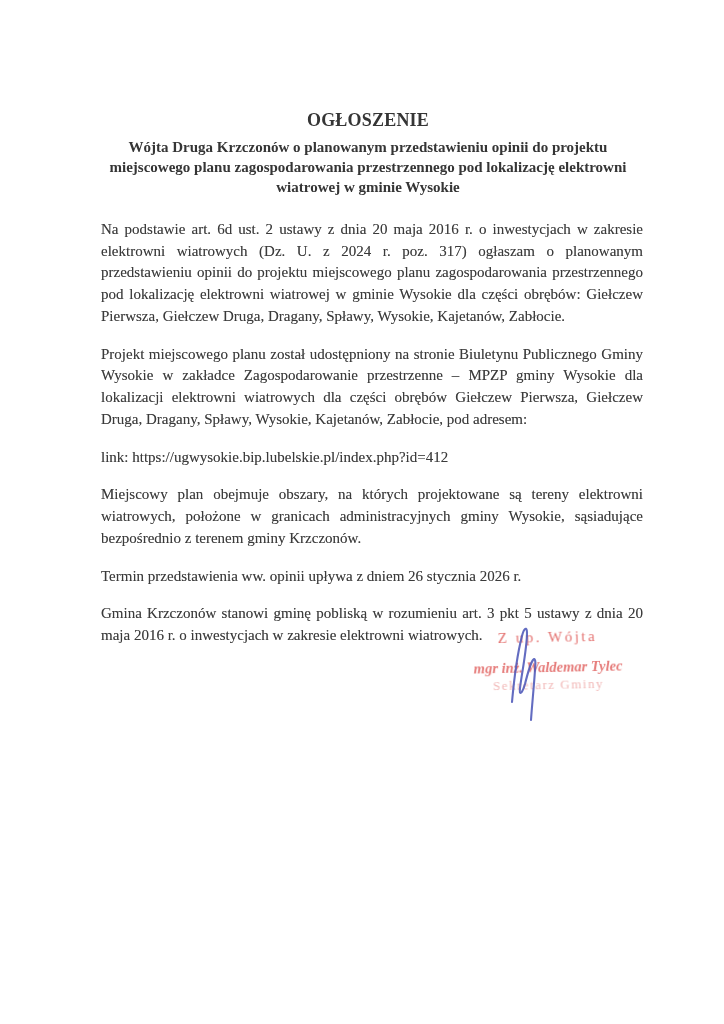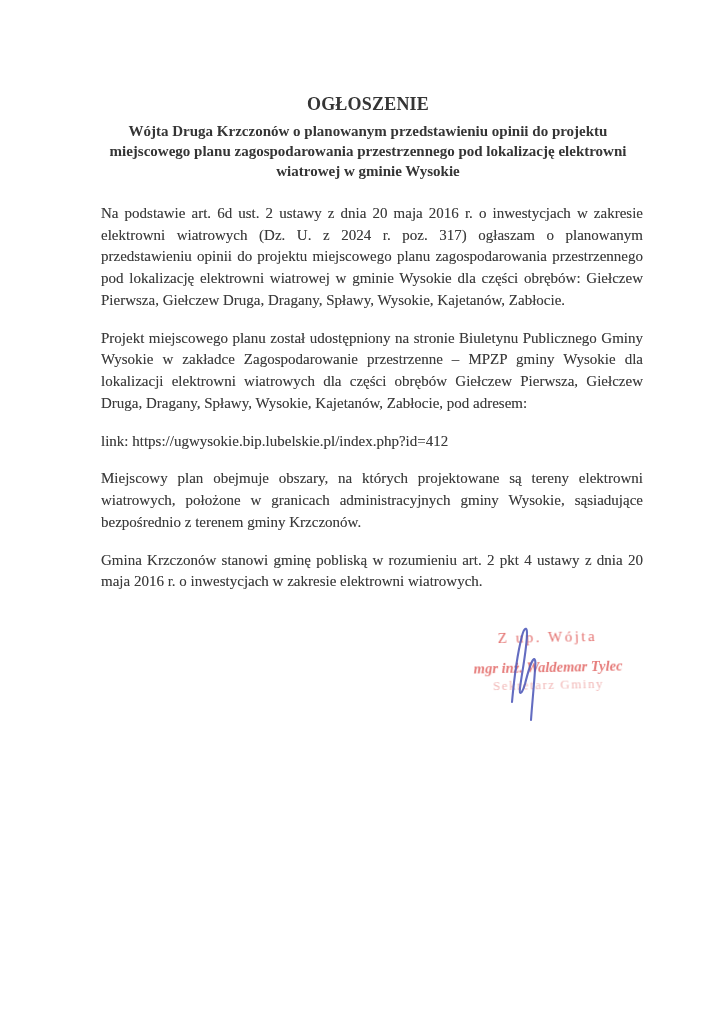--- a/index.html
+++ b/index.html
@@ -16,21 +16,21 @@
     font-family: "Liberation Serif", serif;
     color: #3b3b3b;
   }
   .content {
     position: absolute;
     left: 93px;
     top: 94px;
     width: 550px;
   }
   .doc-title {
-    margin: 0 0 7px 0;
+    margin: 16px 0 7px 0;
     font-size: 18px;
     font-weight: bold;
     text-align: center;
     color: #353535;
     letter-spacing: 0.2px;
   }
   .doc-subtitle {
     margin: 0 0 21px 0;
     font-size: 15px;
     font-weight: bold;
@@ -99,22 +99,23 @@
     <h2 class="doc-subtitle">Wójta Druga Krzczonów o planowanym przedstawieniu opinii do projektu miejscowego planu zagospodarowania przestrzennego pod lokalizację elektrowni wiatrowej w gminie Wysokie</h2>
 
     <p class="body-par">Na podstawie art. 6d ust. 2 ustawy z dnia 20 maja 2016 r. o inwestycjach w zakresie elektrowni wiatrowych (Dz. U. z 2024 r. poz. 317) ogłaszam o planowanym przedstawieniu opinii do projektu miejscowego planu zagospodarowania przestrzennego pod lokalizację elektrowni wiatrowej w gminie Wysokie dla części obrębów: Giełczew Pierwsza, Giełczew Druga, Dragany, Spławy, Wysokie, Kajetanów, Zabłocie.</p>
 
     <p class="body-par">Projekt miejscowego planu został udostępniony na stronie Biuletynu Publicznego Gminy Wysokie w zakładce Zagospodarowanie przestrzenne – MPZP gminy Wysokie dla lokalizacji elektrowni wiatrowych dla części obrębów Giełczew Pierwsza, Giełczew Druga, Dragany, Spławy, Wysokie, Kajetanów, Zabłocie, pod adresem:</p>
 
     <p class="body-par single">link: https://ugwysokie.bip.lubelskie.pl/index.php?id=412</p>
 
     <p class="body-par">Miejscowy plan obejmuje obszary, na których projektowane są tereny elektrowni wiatrowych, położone w granicach administracyjnych gminy Wysokie, sąsiadujące bezpośrednio z terenem gminy Krzczonów.</p>
 
+    <p class="body-par single">Termin przedstawienia ww. opinii upływa z dniem 26 stycznia 2026 r.</p>
 
-    <p class="body-par">Gmina Krzczonów stanowi gminę pobliską w rozumieniu art. 2 pkt 4 ustawy z dnia 20 maja 2016 r. o inwestycjach w zakresie elektrowni wiatrowych.</p>
+    <p class="body-par">Gmina Krzczonów stanowi gminę pobliską w rozumieniu art. 3 pkt 5 ustawy z dnia 20 maja 2016 r. o inwestycjach w zakresie elektrowni wiatrowych.</p>
   </div>
 
   <div class="stamp">
     <div class="stamp-line1">Z up. Wójta</div>
     <div class="stamp-line2">mgr inż. Waldemar Tylec</div>
     <div class="stamp-line3">Sekretarz Gminy</div>
   </div>
 
   <svg class="signature" viewBox="0 0 60 105" aria-hidden="true">
     <path d="M 16 82 C 18 60 21 35 26 16 C 28 8 31 6 31 13 C 31 28 26 52 24 68 C 23 76 26 74 29 64 C 31 56 34 44 37 40 C 39 37 40 41 39 50 C 38 66 36 85 35 100" fill="none" stroke="#4d58b8" stroke-width="2.1" stroke-linecap="round" stroke-linejoin="round" opacity="0.88"></path>

